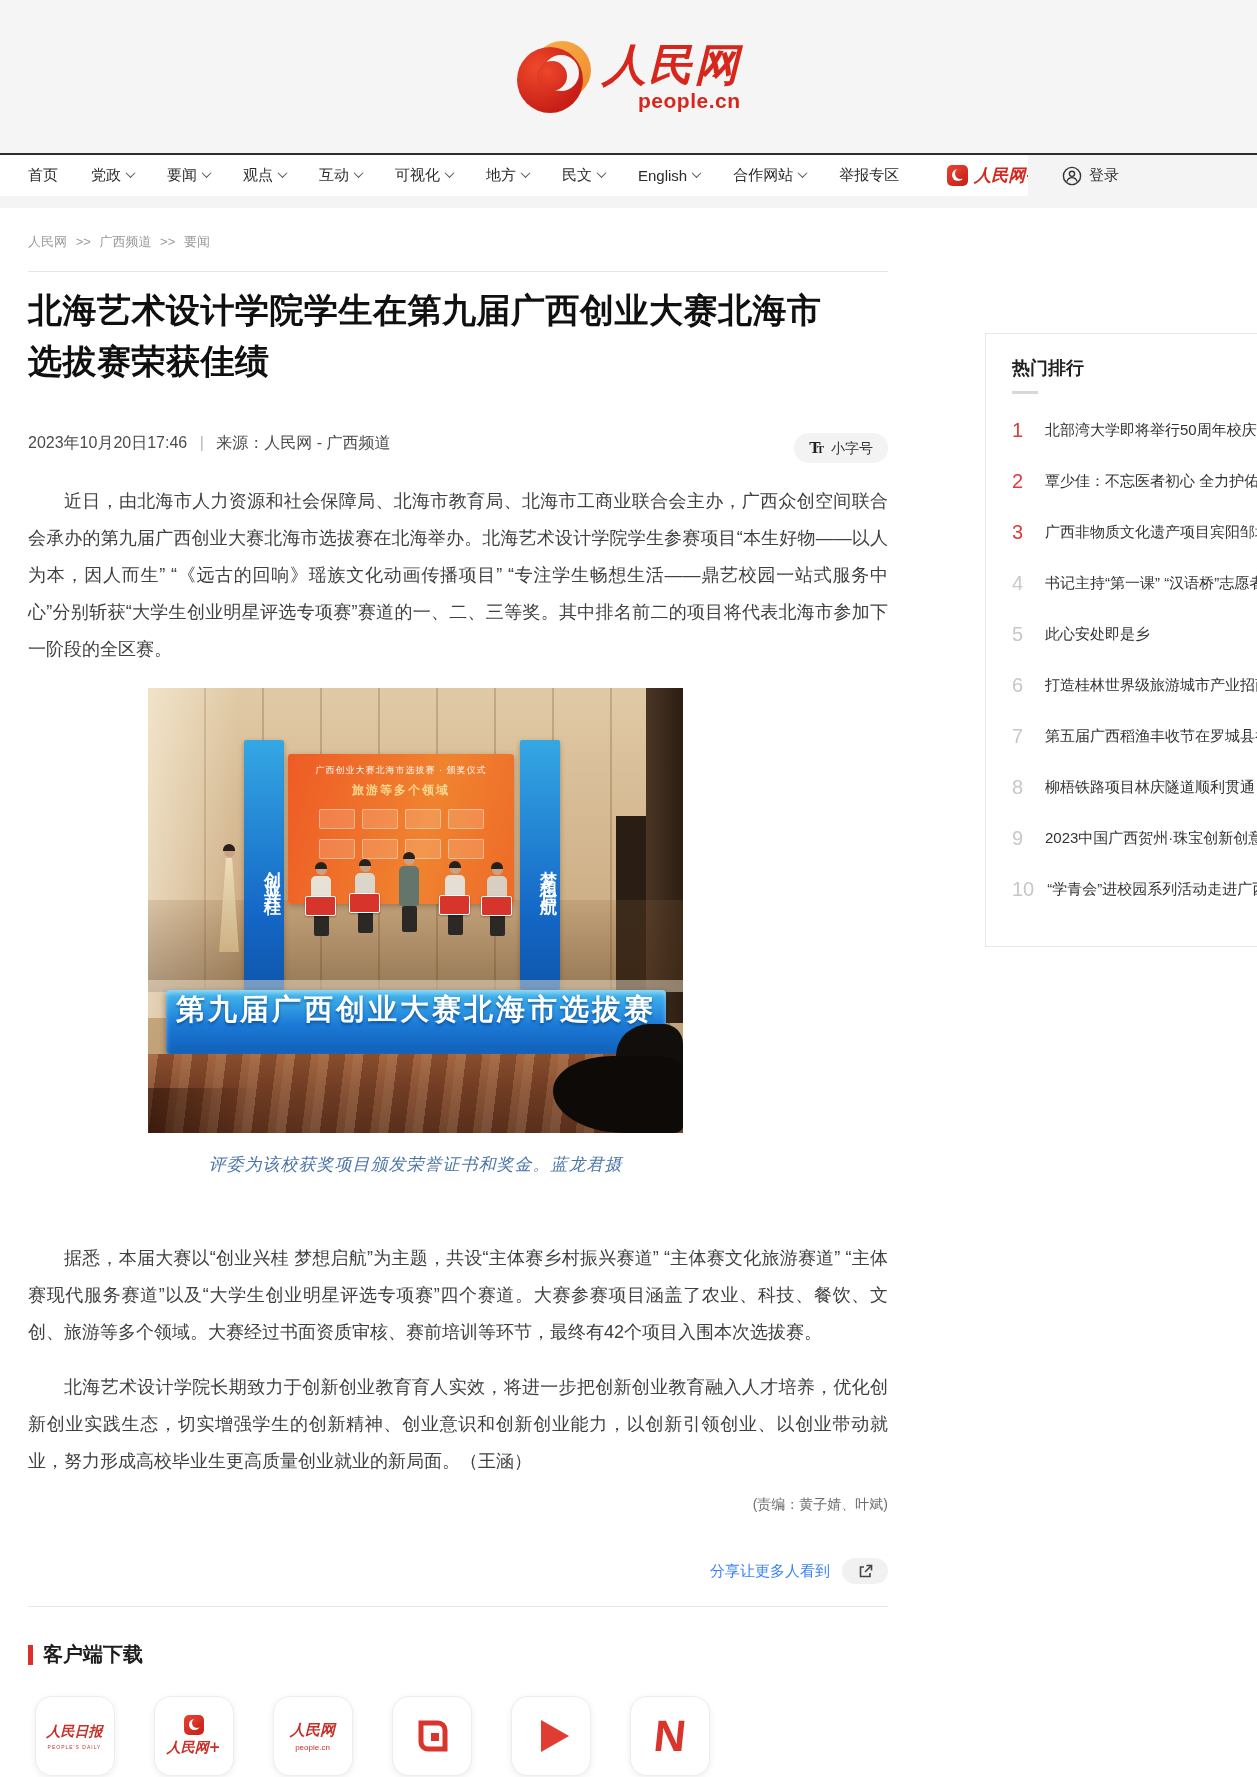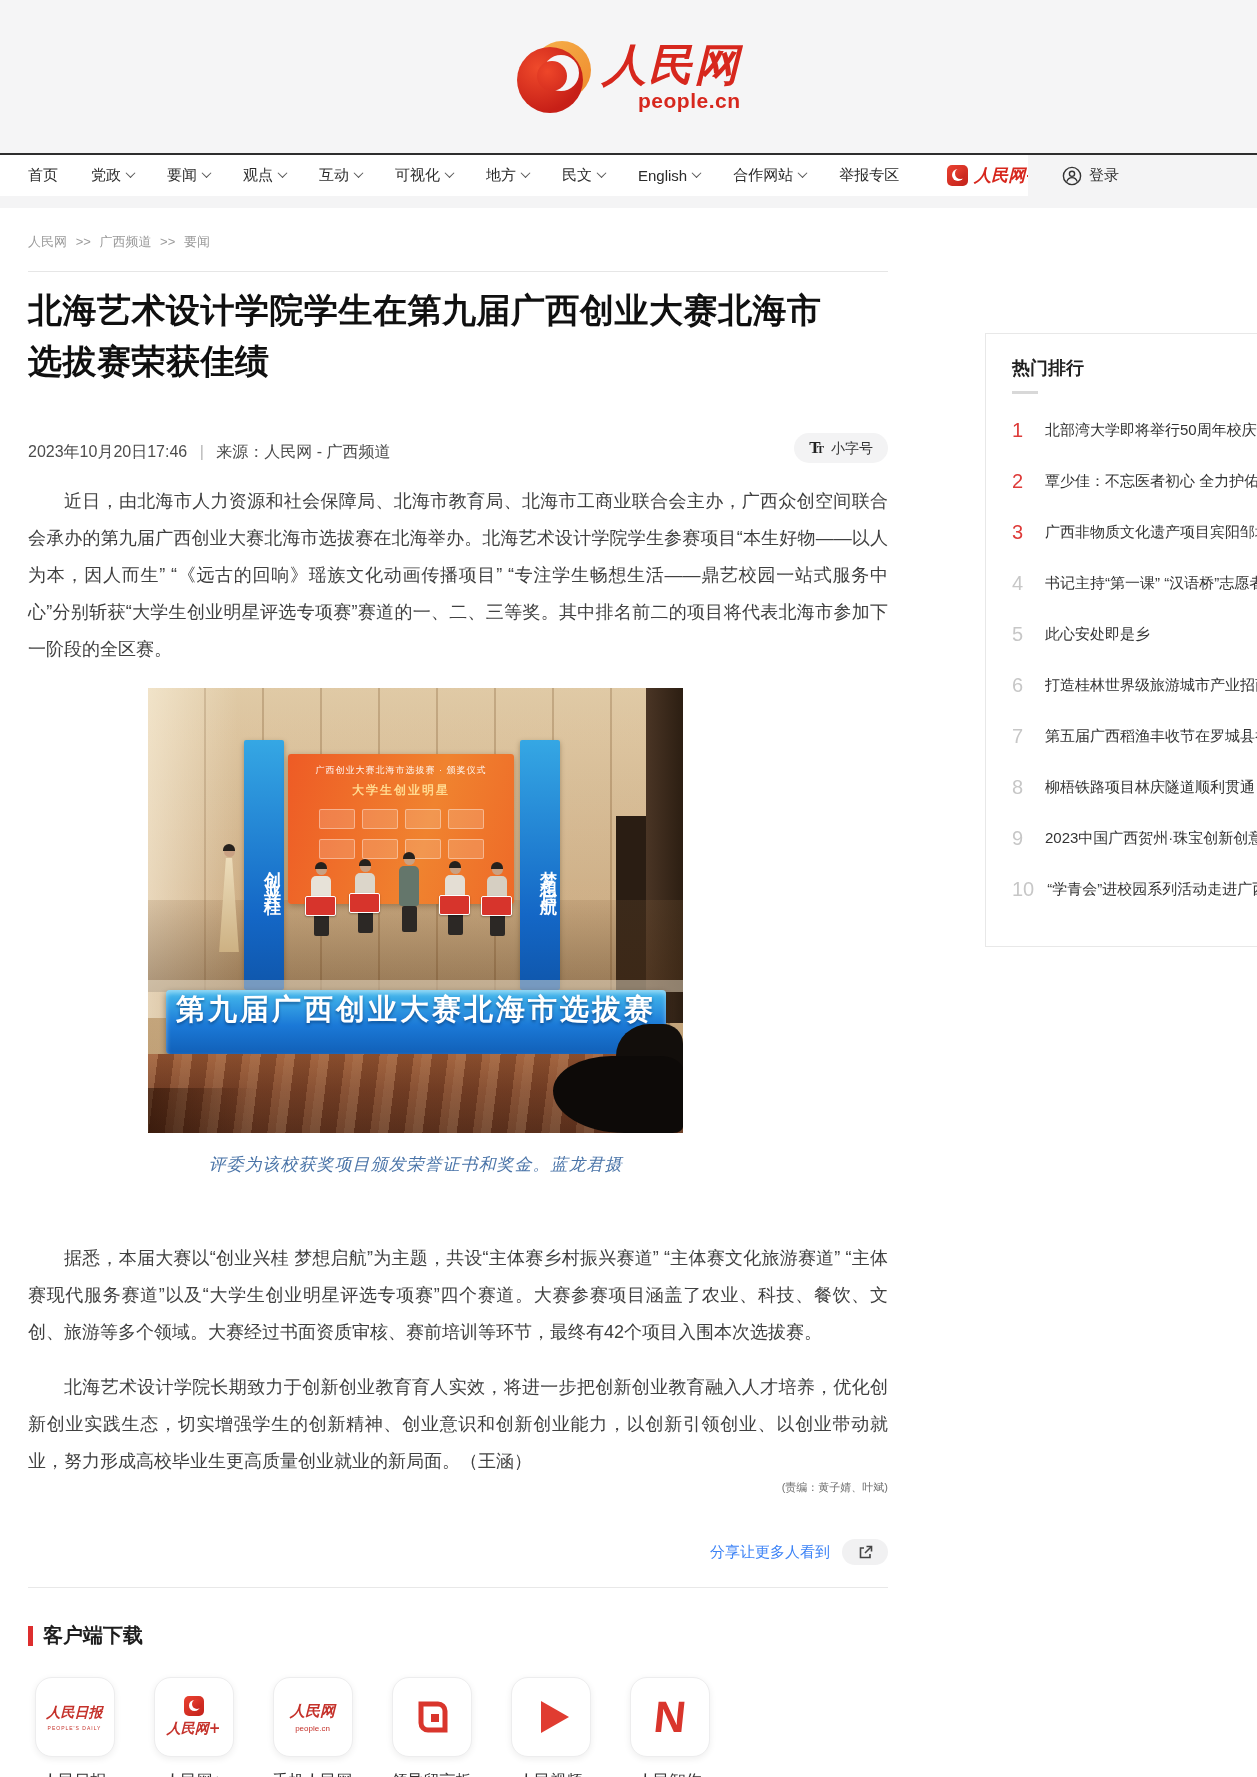--- a/index.html
+++ b/index.html
@@ -49,35 +49,35 @@
 
   
   .breadcrumb { position:absolute; top:233px; left:28px; font-size:13px; color:#9b9b9b; }
   .breadcrumb a { color:#9b9b9b; text-decoration:none; cursor:pointer; }
   .bc-sep { margin:0 5px; }
   .divider1 { position:absolute; top:271px; left:28px; width:860px; height:1px; background:#e6e6e6; }
 
   
   .article-title { position:absolute; top:285px; left:28px; width:800px; font-size:34px; font-weight:600;
     color:#101010; line-height:51px; letter-spacing:0.5px; }
-  .meta-row { position:absolute; top:433px; left:28px; width:860px; display:flex; align-items:flex-end; justify-content:space-between; }
+  .meta-row { position:absolute; top:433px; left:28px; width:860px; display:flex; align-items:flex-start; justify-content:space-between; }
   .meta-left { font-size:16px; color:#4c4c4c; }
   .meta-left .pipe { color:#b5b5b5; margin:0 8px; }
   .meta-left a { color:#4c4c4c; text-decoration:none; cursor:pointer; }
   .font-pill { display:flex; align-items:baseline; gap:7px; background:#f3f3f4; border-radius:16px;
     padding:5px 15px; cursor:pointer; }
   .fp-big { font-family:"Liberation Serif","DejaVu Serif",serif; font-size:17px; color:#222; font-weight:bold; }
   .fp-small { font-family:"Liberation Serif","DejaVu Serif",serif; font-size:11px; color:#222; font-weight:bold; margin-left:-4px; }
   .fp-label { font-size:14px; color:#333; }
 
   .article-body { position:absolute; top:483px; left:28px; width:860px; }
   .article-body p { font-size:18px; color:#404040; line-height:37px; text-align:justify; text-indent:2em; }
   .para2 { margin-top:64px; }
   .para3 { margin-top:18px; }
-  .editor-note { text-align:right; font-size:11px; color:#6e6e6e; }
+  .editor-note { margin-top:16px; text-align:right; font-size:14px; color:#6e6e6e; }
   .share-row { margin-top:44px; display:flex; justify-content:flex-end; align-items:center; gap:12px; }
   .share-label { font-size:15px; color:#3b82f6; }
   .share-btn { width:46px; height:26px; background:#f1f1f2; border-radius:13px; display:flex;
     align-items:center; justify-content:center; cursor:pointer; }
   .divider2 { margin-top:22px; height:1px; background:#e8e8e8; width:860px; }
 
   
   .figure { width:535px; margin:20px 0 0 120px; }
   .photo { position:relative; width:535px; height:445px; overflow:hidden; background:#c9a87e; }
   .ph-wall { position:absolute; inset:0; background:linear-gradient(180deg,#dcc49e 0%,#c9a87e 45%,#b08а60 100%);
@@ -295,21 +295,21 @@
         <div class="ph-wall"></div>
         <div class="ph-panels"></div>
         <div class="ph-glare"></div>
         <div class="ph-darkcol"></div>
         <div class="ph-door"></div>
         <div class="ph-stageback"></div>
         <div class="side-banner sb-left">创业兴桂</div>
         <div class="side-banner sb-right">梦想启航</div>
         <div class="ph-screen">
           <div class="scr-l1">广西创业大赛北海市选拔赛 · 颁奖仪式</div>
-          <div class="scr-l2">大学生创业明星</div>
+          <div class="scr-l2">旅游等多个领域</div>
           <div class="scr-cards">
               <i></i>
               <i></i>
               <i></i>
               <i></i>
             </div>
           <div class="scr-cards">
               <i></i>
               <i></i>
               <i></i>

